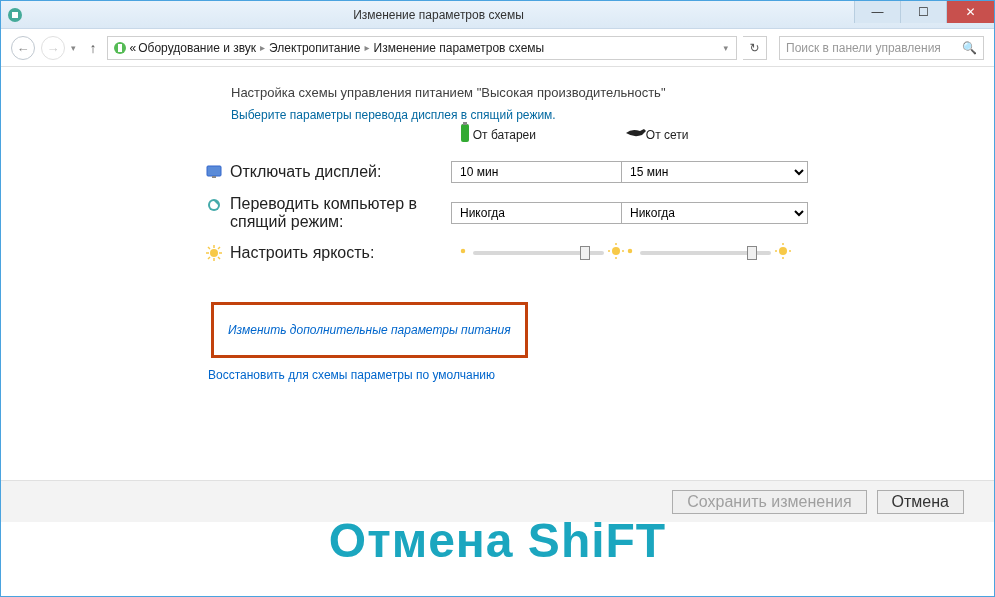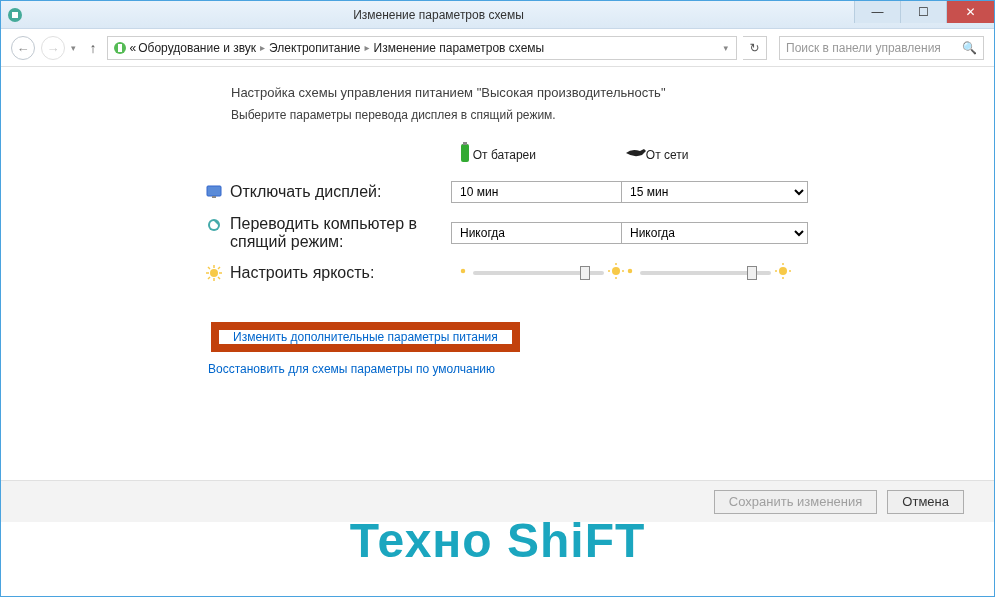--- a/index.html
+++ b/index.html
@@ -103,23 +103,23 @@
 .inner {
   margin-left: 230px;
   width: 560px;
 }
 .heading {
   color: #404040;
   font-size: 13px;
   margin-bottom: 8px;
 }
 .subtext {
-  color: #404040;
-  font-size: 12px;
-  margin-bottom: 20px;
+  color: #0369a1;
+  font-size: 12px;
+  margin-bottom: 0;
 }
 .power-grid {
   margin-left: -25px;
 }
 .cols-header {
   display: flex;
   align-items: center;
   margin-bottom: 14px;
 }
 .col-label { width: 255px; }
@@ -163,42 +163,43 @@
 .slider .thumb {
   position: absolute; top: -5px;
   width: 10px; height: 14px;
   background: #f0f0f0; border: 1px solid #888;
 }
 .links-box {
   margin-top: 40px;
   margin-left: -20px;
 }
 .highlight-box {
-  border: 8px solid #c2410c;
-  padding: 0 14px;
+  border: 3px solid #c2410c;
+  padding: 18px 14px;
   display: inline-block;
   margin-bottom: 10px;
+  font-style: italic;
 }
 .link { color: #0066cc; font-size: 12px; }
 .link2 { margin-left: -3px; }
 
 .footer {
   position: absolute;
   top: 413px; left: 0; right: 0;
   height: 42px;
   border-top: 1px solid #e0e0e0;
   background: #f3f3f3;
   display: flex; align-items: center; justify-content: flex-end;
   padding-right: 30px; gap: 10px;
 }
 .btn {
   height: 24px; padding: 0 14px;
   border: 1px solid #adadad;
   background: #efefef;
-  font-size: 13px;
+  font-size: 16px;
   color: #333;
 }
 .btn.disabled { color: #a0a0a0; }
 
 .watermark {
   position: absolute;
   bottom: 28px;
   left: 0; right: 0;
   text-align: center;
   font-size: 48px;
@@ -399,15 +400,15 @@
           <span class="link link2">Восстановить для схемы параметры по умолчанию</span>
         </div>
       </div>
     </div>
 
     <div class="footer">
       <button class="btn disabled">Сохранить изменения</button>
       <button class="btn">Отмена</button>
     </div>
 
-    <div class="watermark">Техно ShiFT</div>
+    <div class="watermark">Отмена ShiFT</div>
   </div>
 </div>
 
 </body></html>

